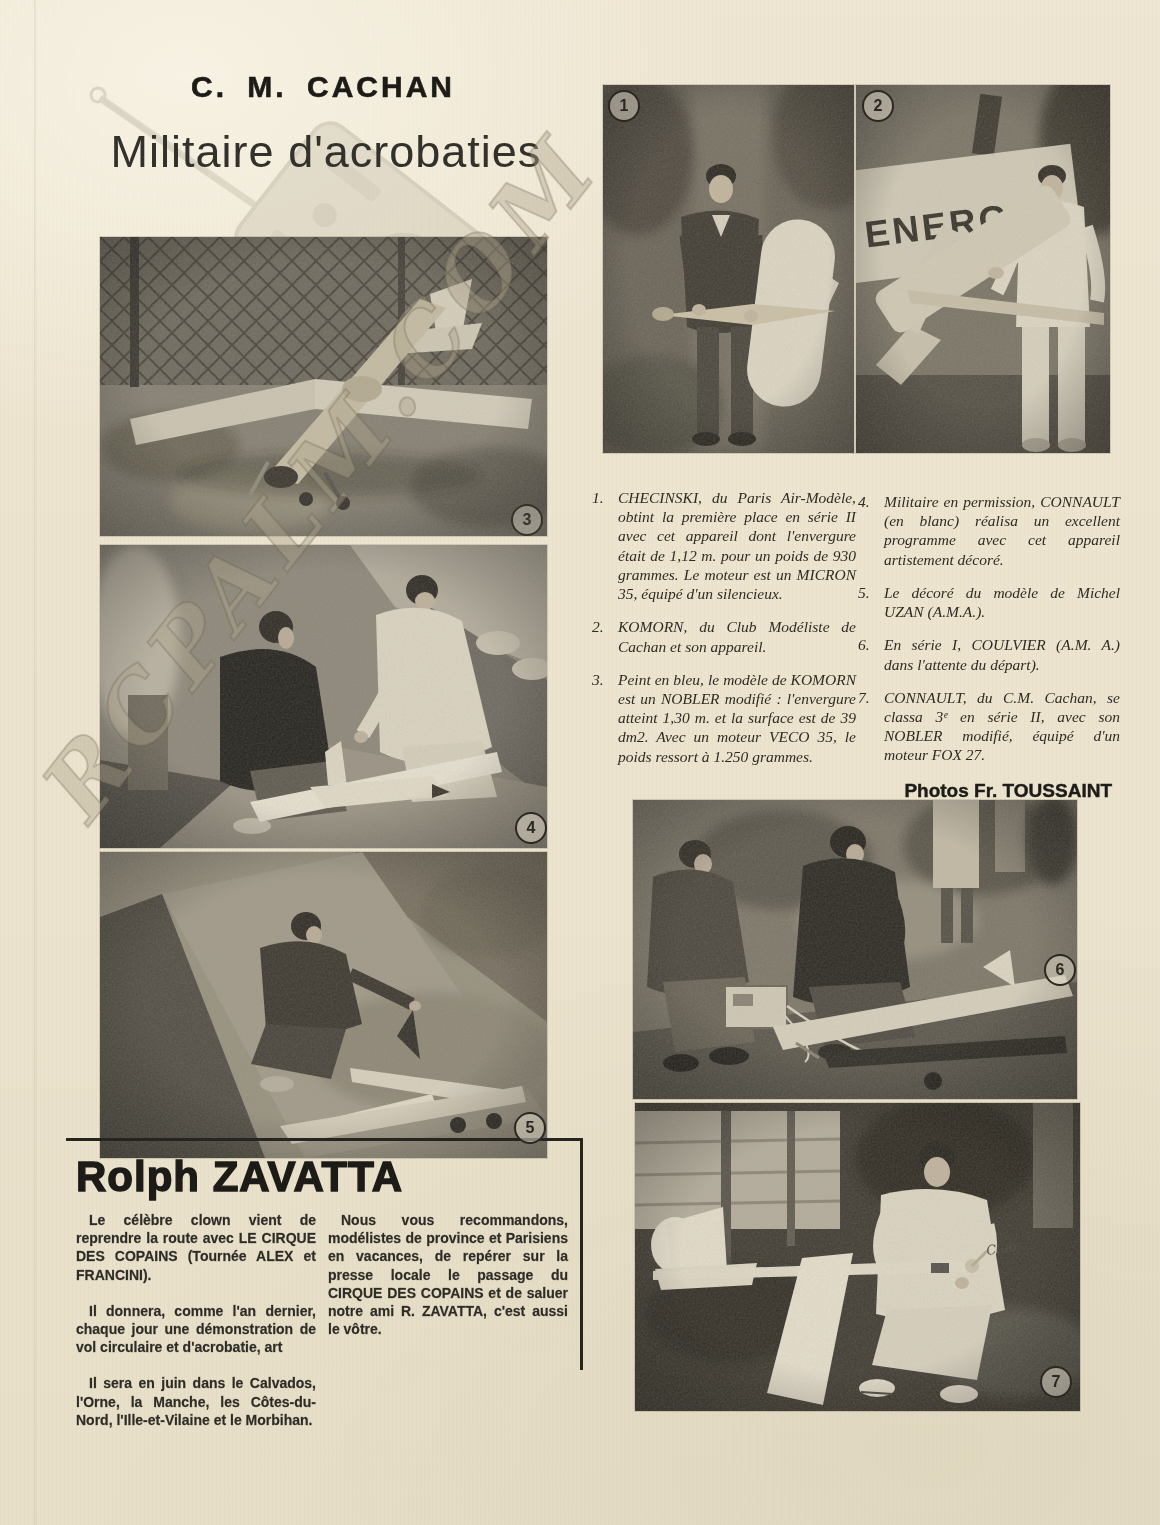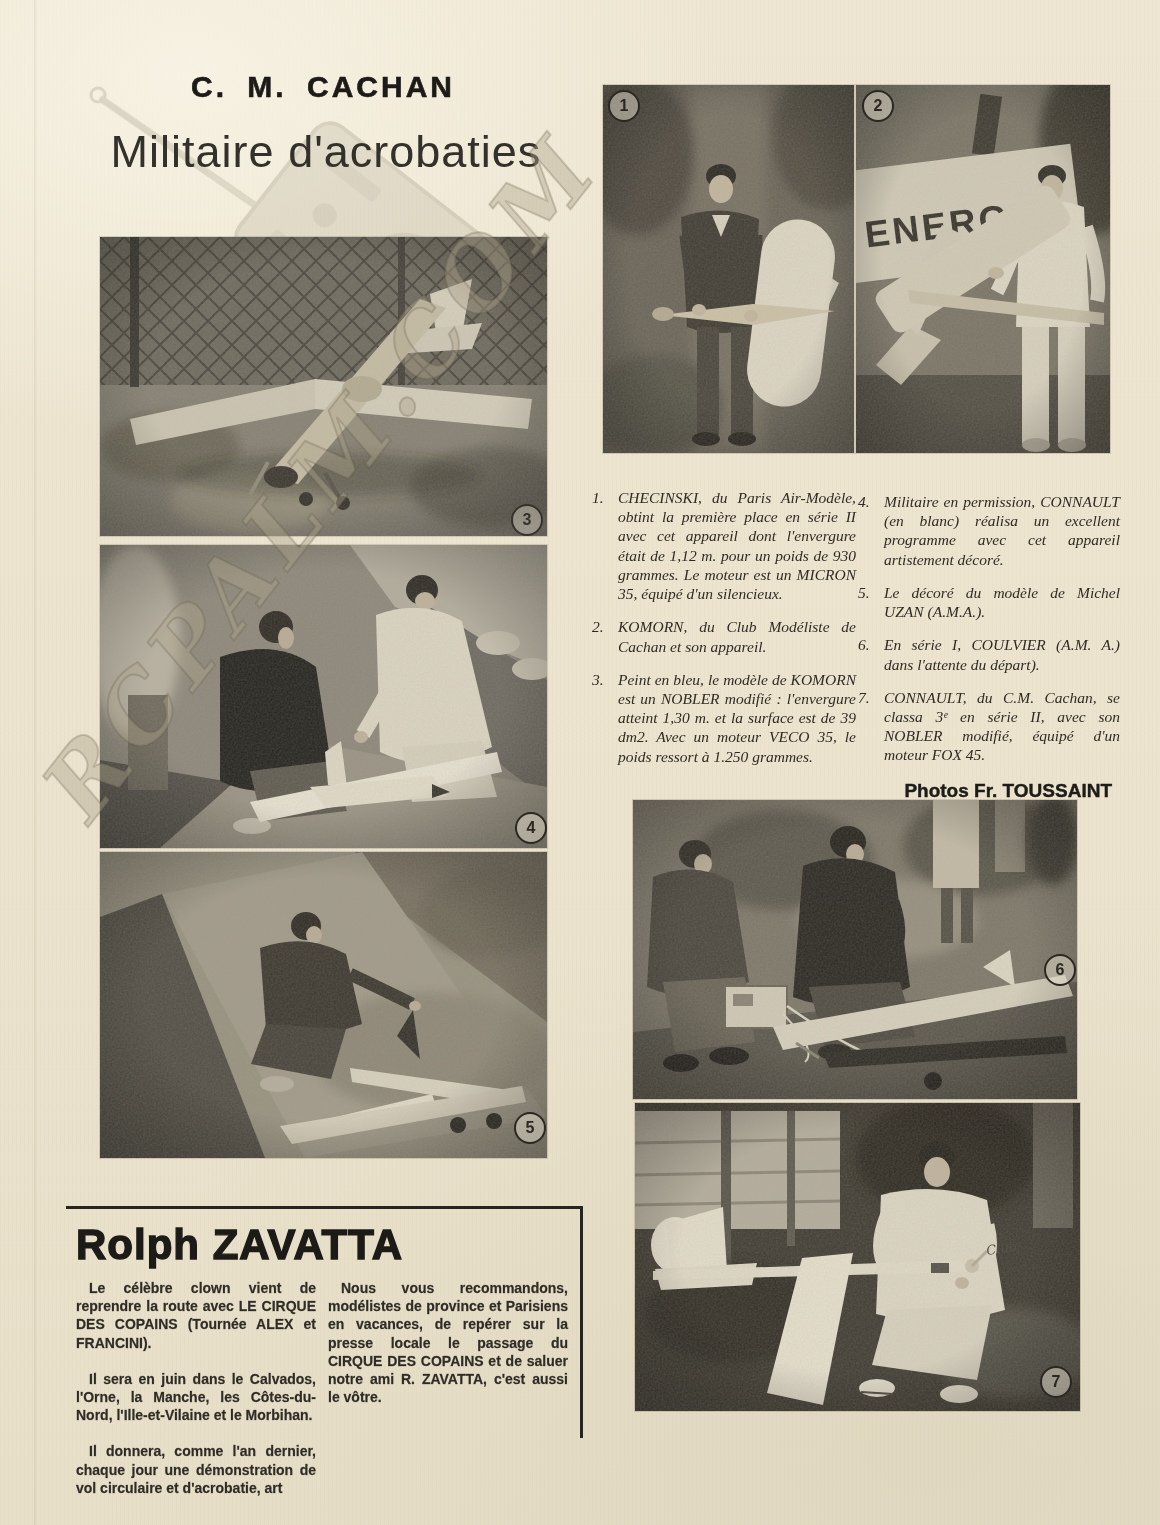--- a/index.html
+++ b/index.html
@@ -43,21 +43,21 @@
   }
   .cap-col{position:absolute;z-index:4;font-family:"Liberation Serif", serif;font-style:italic;
     color:#2e2b24;font-size:15.5px;line-height:1.24;}
   .cap{position:relative;padding-left:26px;margin:0 0 14px 0;}
   .cap .num{position:absolute;left:0;top:0;}
   .cap .txt{display:block;text-align:justify;}
   .credit{font-family:"Liberation Sans", sans-serif;font-style:normal;font-weight:700;
     font-size:19px;color:#1d1c18;text-align:right;padding-right:8px;
     -webkit-text-stroke:.4px #1d1c18;}
   .zavatta{
-    position:absolute;left:66px;top:1206px;width:517px;height:232px;z-index:4;
+    position:absolute;left:66px;top:1138px;width:517px;height:232px;z-index:4;
     border-top:3px solid #26241e;border-right:3px solid #26241e;
     padding:10px 12px 0 10px;box-sizing:border-box;
   }
   .zavatta h3{
     margin:2px 0 10px 0;font-size:42px;letter-spacing:1px;color:#1d1b17;
     font-weight:700;-webkit-text-stroke:1.4px #1d1b17;
   }
   .zav-cols{display:flex;gap:12px;}
   .zav-col{flex:1;font-size:14px;font-weight:700;line-height:1.3;color:#2e2c26;
     -webkit-text-stroke:.3px rgba(46,44,38,.6);}
@@ -356,32 +356,32 @@
     <div class="cap">
       <span class="num">5.</span>
       <span class="txt">Le décoré du modèle de Michel UZAN (A.M.A.).</span>
     </div>
     <div class="cap">
       <span class="num">6.</span>
       <span class="txt">En série I, COULVIER (A.M. A.) dans l'attente du départ).</span>
     </div>
     <div class="cap">
       <span class="num">7.</span>
-      <span class="txt">CONNAULT, du C.M. Cachan, se classa 3ᵉ en série II, avec son NOBLER modifié, équipé d'un moteur FOX 45.</span>
+      <span class="txt">CONNAULT, du C.M. Cachan, se classa 3ᵉ en série II, avec son NOBLER modifié, équipé d'un moteur FOX 27.</span>
     </div>
     <div class="credit">Photos Fr. TOUSSAINT</div>
   </div>
 
   <div class="zavatta">
     <h3>Rolph ZAVATTA</h3>
     <div class="zav-cols">
       <div class="zav-col">
         <p>Le célèbre clown vient de reprendre la route avec LE CIRQUE DES COPAINS (Tournée ALEX et FRANCINI).</p>
+        <p>Il donnera, comme l'an dernier, chaque jour une démonstration de vol circulaire et d'acrobatie, art</p>
         <p>Il sera en juin dans le Calvados, l'Orne, la Manche, les Côtes-du-Nord, l'Ille-et-Vilaine et le Morbihan.</p>
-        <p>Il donnera, comme l'an dernier, chaque jour une démonstration de vol circulaire et d'acrobatie, art</p>
       </div>
       <div class="zav-col">
         <p>Nous vous recommandons, modélistes de province et Parisiens en vacances, de repérer sur la presse locale le passage du CIRQUE DES COPAINS et de saluer notre ami R. ZAVATTA, c'est aussi le vôtre.</p>
       </div>
     </div>
   </div>
 
   <div class="watermark">RCPALM.COM</div>
 
 </div>

